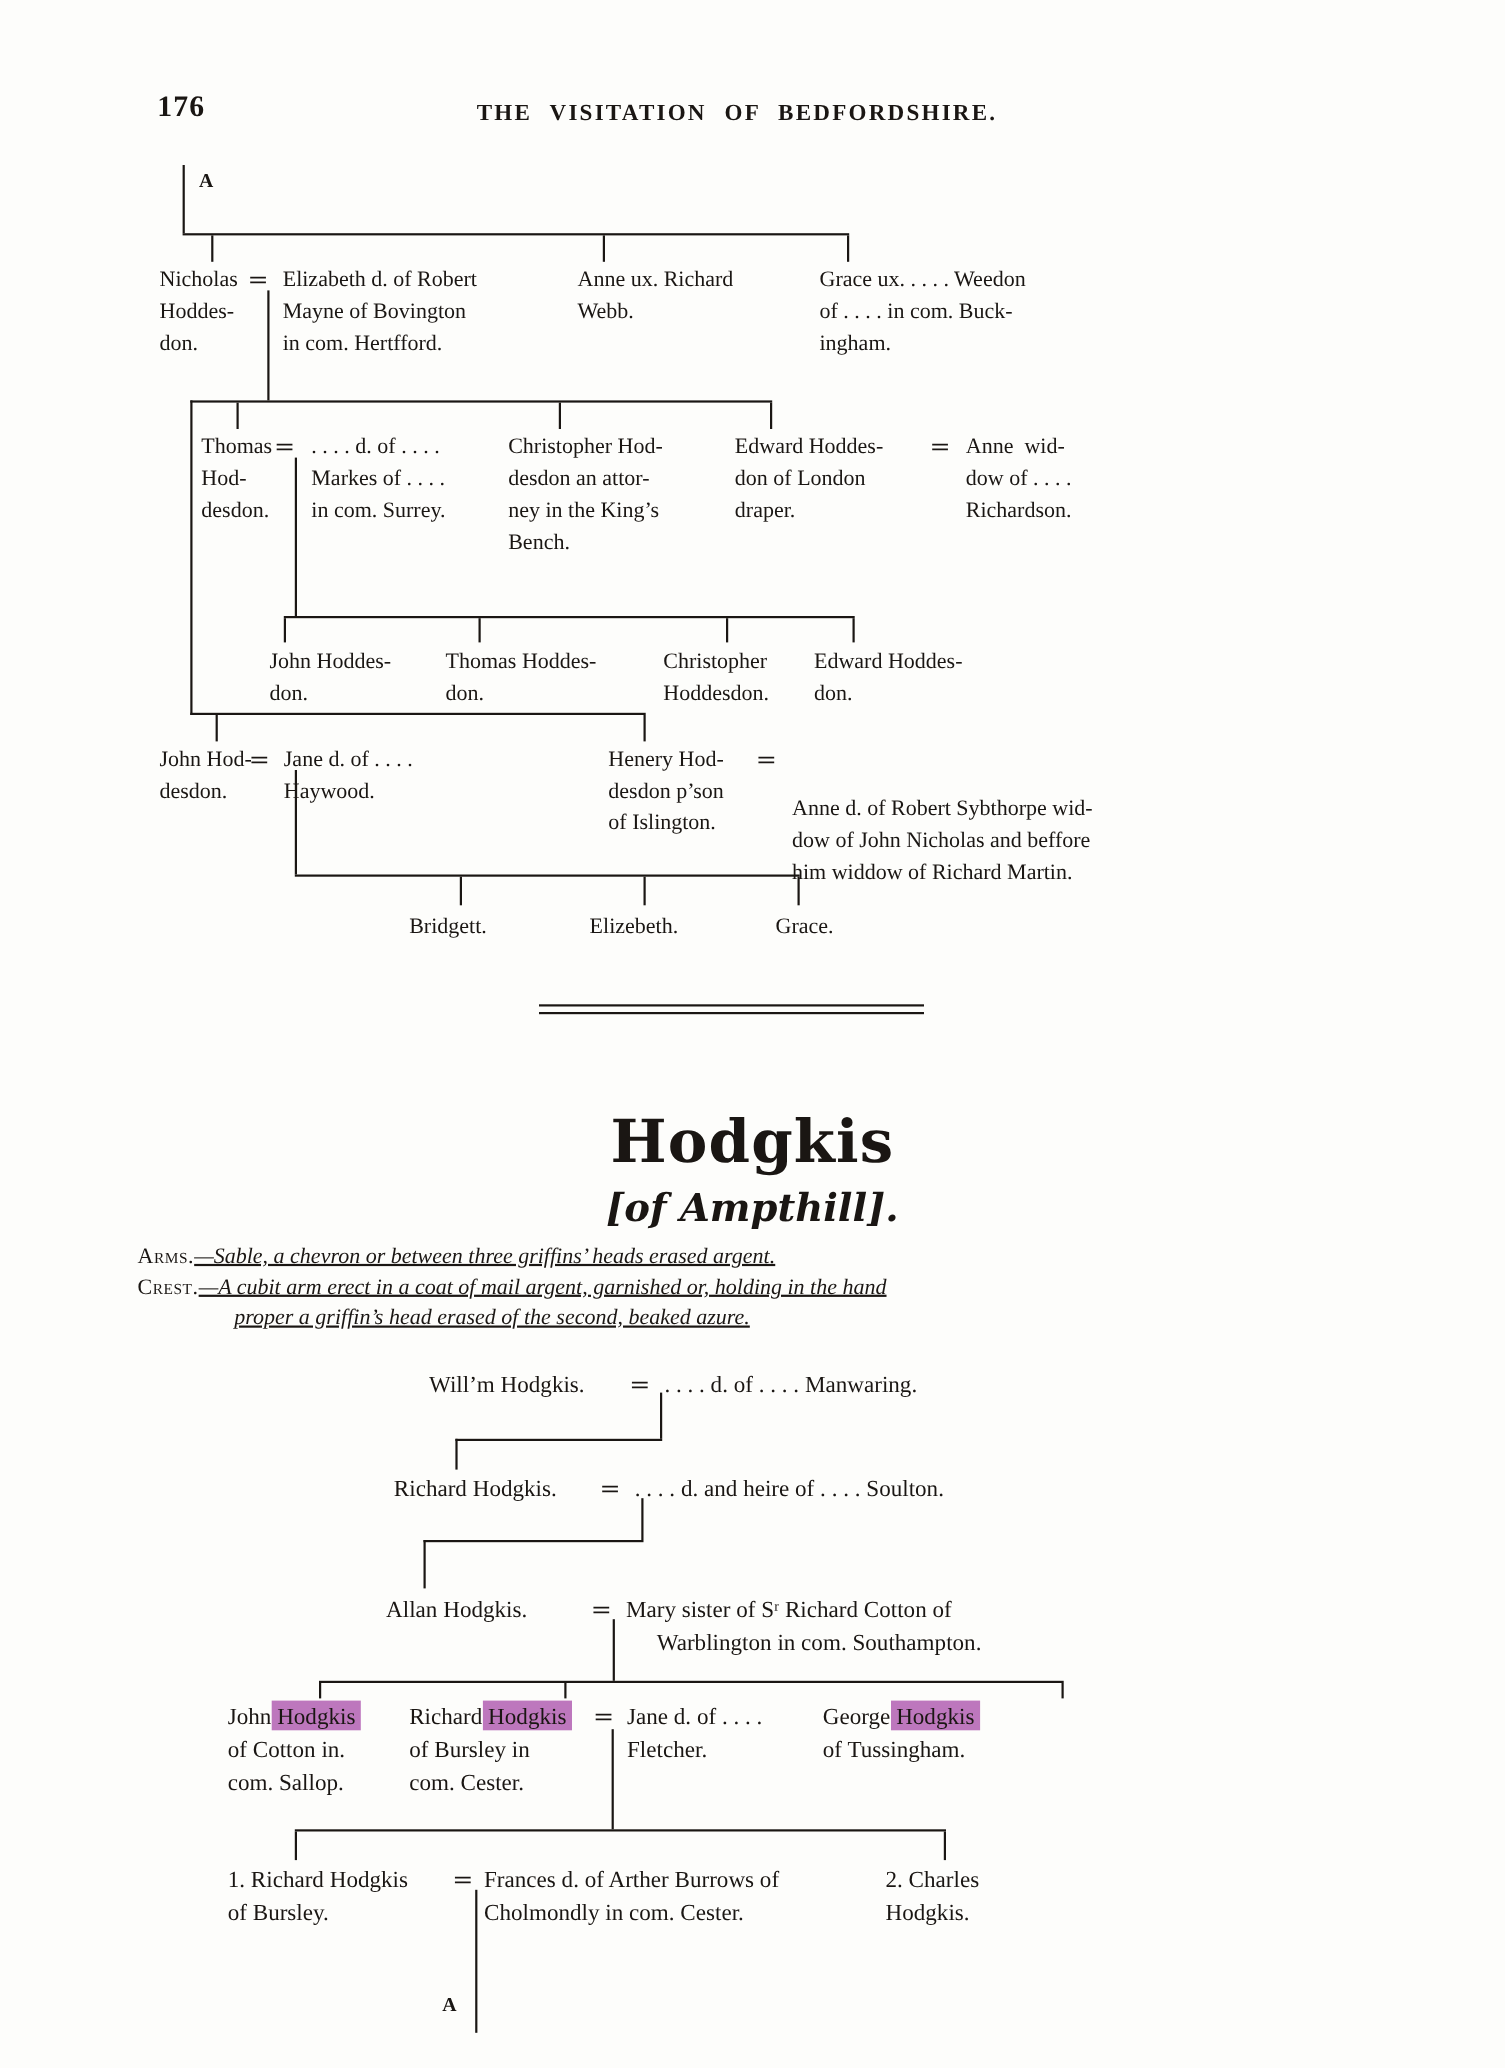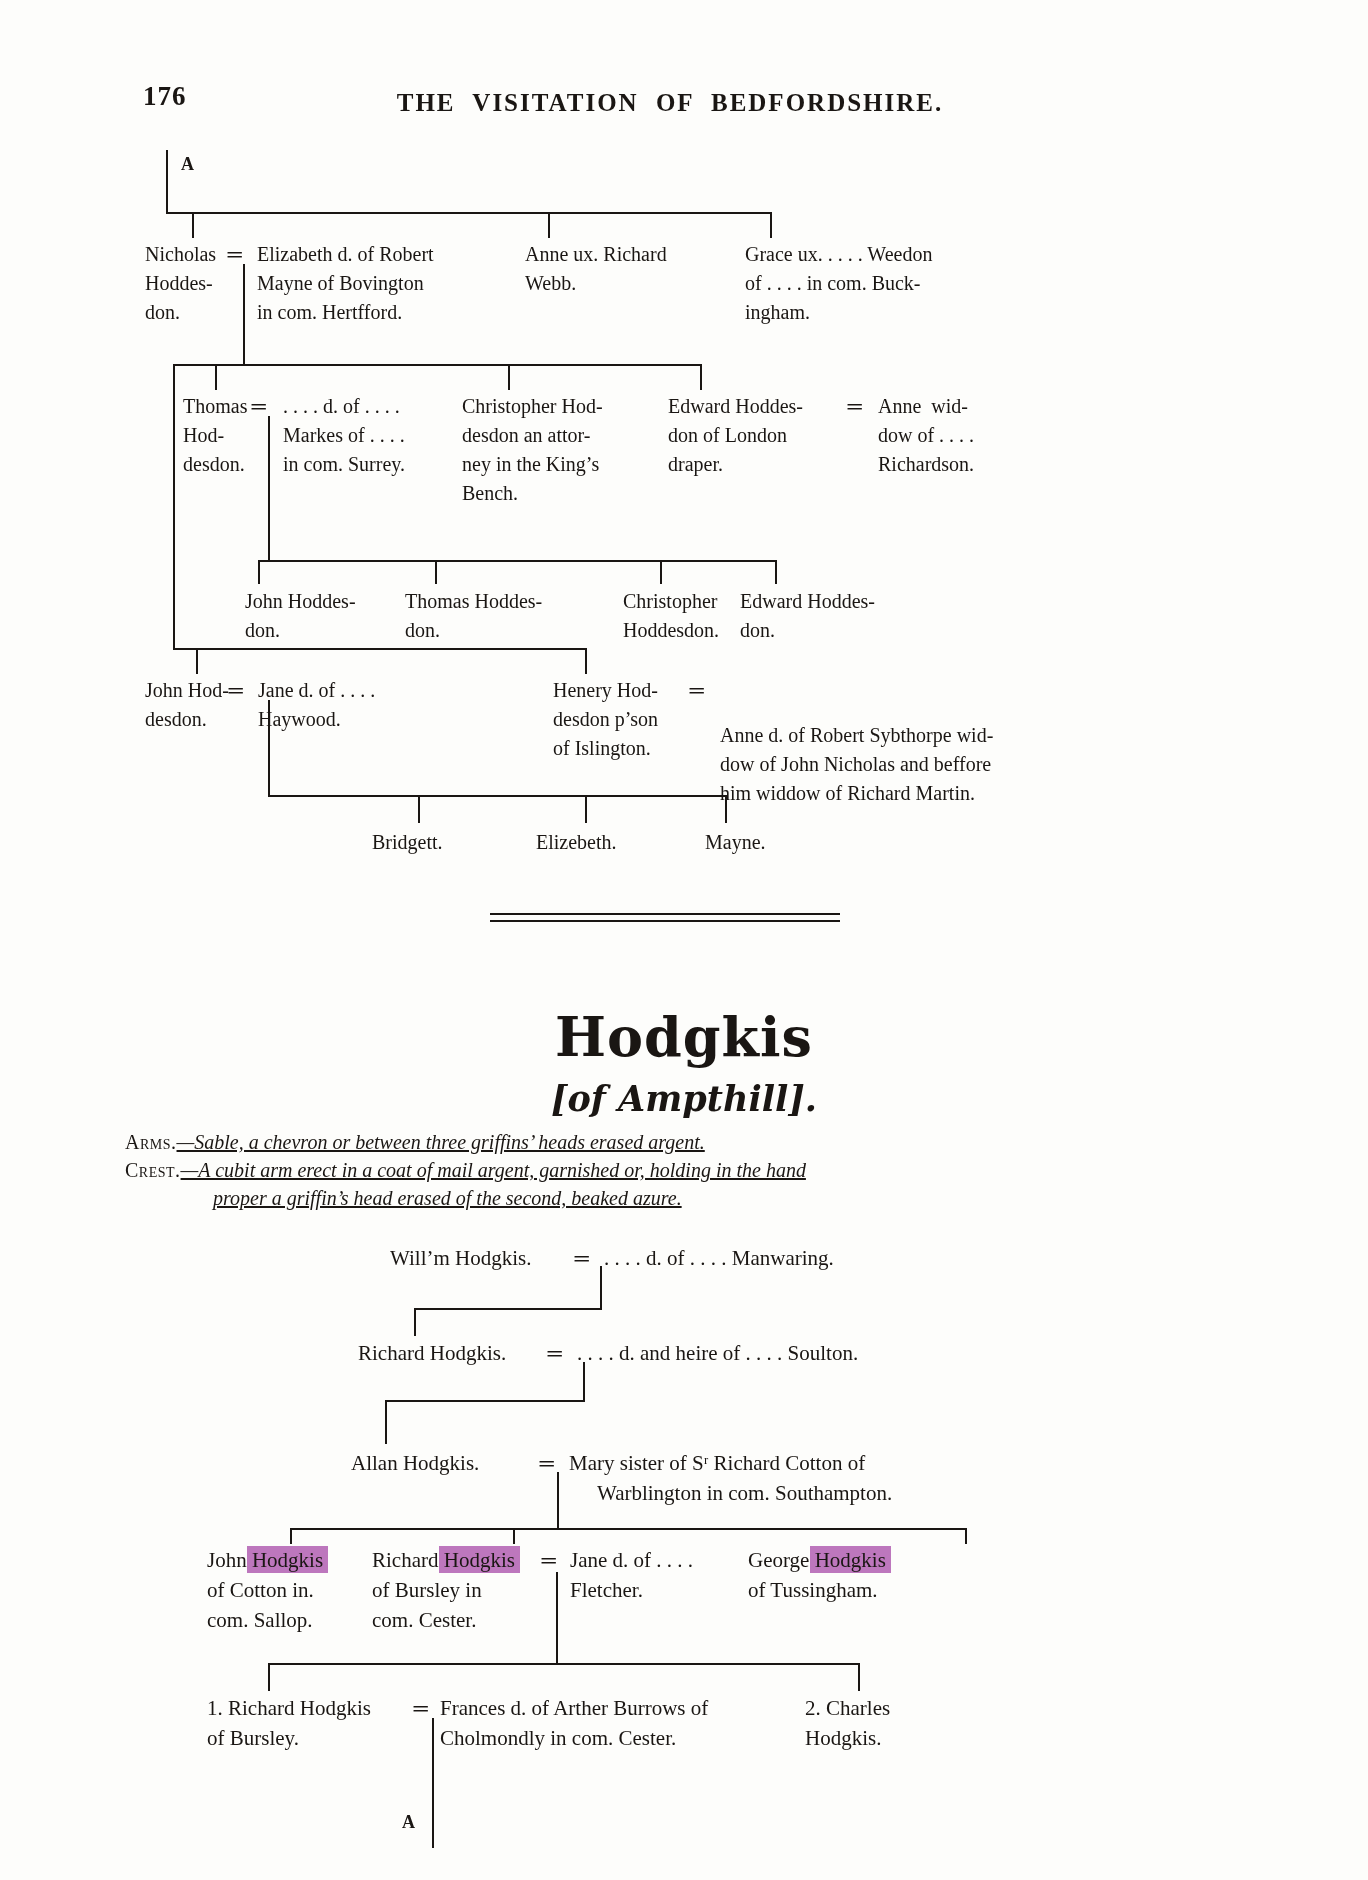--- a/index.html
+++ b/index.html
@@ -14,21 +14,21 @@
     font-family:"Liberation Serif","DejaVu Serif",serif;color:var(--ink);padding-left:18px;
   }
   .tb{
     position:absolute;
     font-size:20px;line-height:29px;
     white-space:pre-wrap;
   }
   .t21{font-size:21px;line-height:30px;}
   .center{text-align:center;}
   .pagenum{font-size:27px;font-weight:bold;letter-spacing:1px;}
-  .runhead{font-size:25px;font-weight:bold;letter-spacing:2px;word-spacing:9px;}
+  .runhead{font-size:21px;font-weight:bold;letter-spacing:2px;word-spacing:9px;}
   .marker{font-size:18px;font-weight:bold;}
   .hline,.vline{position:absolute;background:var(--ink);}
   .hline{height:2px;}
   .vline{width:2px;}
   .eq{
     position:absolute;font-size:22px;line-height:26px;font-weight:bold;
     transform:scaleX(1.4);transform-origin:left center;letter-spacing:0;
   }
   .gothic{font-family:"DejaVu Serif","Liberation Serif",serif;font-weight:bold;}
   .title{font-size:54px;line-height:58px;letter-spacing:1px;}
@@ -101,21 +101,21 @@
     <div class="hline" style="left:258px;top:560px;width:519px;"></div>
     <div class="vline" style="left:258px;top:562px;height:22px;"></div>
     <div class="vline" style="left:435px;top:562px;height:22px;"></div>
     <div class="vline" style="left:660px;top:562px;height:22px;"></div>
     <div class="vline" style="left:775px;top:562px;height:22px;"></div>
 
     <div class="tb" style="left:245px;top:587px;width:150px;">John Hoddes-
 don.</div>
     <div class="tb" style="left:405px;top:587px;width:170px;">Thomas Hoddes-
 don.</div>
-    <div class="tb" style="left:603px;top:587px;width:135px;margin-left:20px;">Christopher
+    <div class="tb" style="left:603px;top:587px;width:135px;">Christopher
 Hoddesdon.</div>
     <div class="tb" style="left:740px;top:587px;width:170px;">Edward Hoddes-
 don.</div>
 
     <div class="hline" style="left:173px;top:648px;width:414px;"></div>
     <div class="vline" style="left:196px;top:650px;height:24px;"></div>
     <div class="vline" style="left:585px;top:650px;height:24px;"></div>
 
     <div class="tb" style="left:145px;top:676px;width:95px;">John Hod-
 desdon.</div>
@@ -131,21 +131,21 @@
 him widdow of Richard Martin.</div>
 
     <div class="vline" style="left:268px;top:700px;height:95px;"></div>
     <div class="hline" style="left:268px;top:795px;width:459px;"></div>
     <div class="vline" style="left:418px;top:797px;height:26px;"></div>
     <div class="vline" style="left:585px;top:797px;height:26px;"></div>
     <div class="vline" style="left:725px;top:797px;height:26px;"></div>
 
     <div class="tb" style="left:372px;top:828px;">Bridgett.</div>
     <div class="tb" style="left:536px;top:828px;">Elizebeth.</div>
-    <div class="tb" style="left:705px;top:828px;">Mayne.</div>
+    <div class="tb" style="left:705px;top:828px;">Grace.</div>
   </div>
 
   <div class="hline" style="left:490px;top:913px;width:350px;"></div>
   <div class="hline" style="left:490px;top:920px;width:350px;"></div>
 
   <div>
 
     <div class="tb gothic title center" style="left:364px;top:1008px;width:640px;">Hodgkis</div>
     <div class="tb gothic subtitle center" style="left:364px;top:1084px;width:640px;">[of Ampthill].</div>
 

